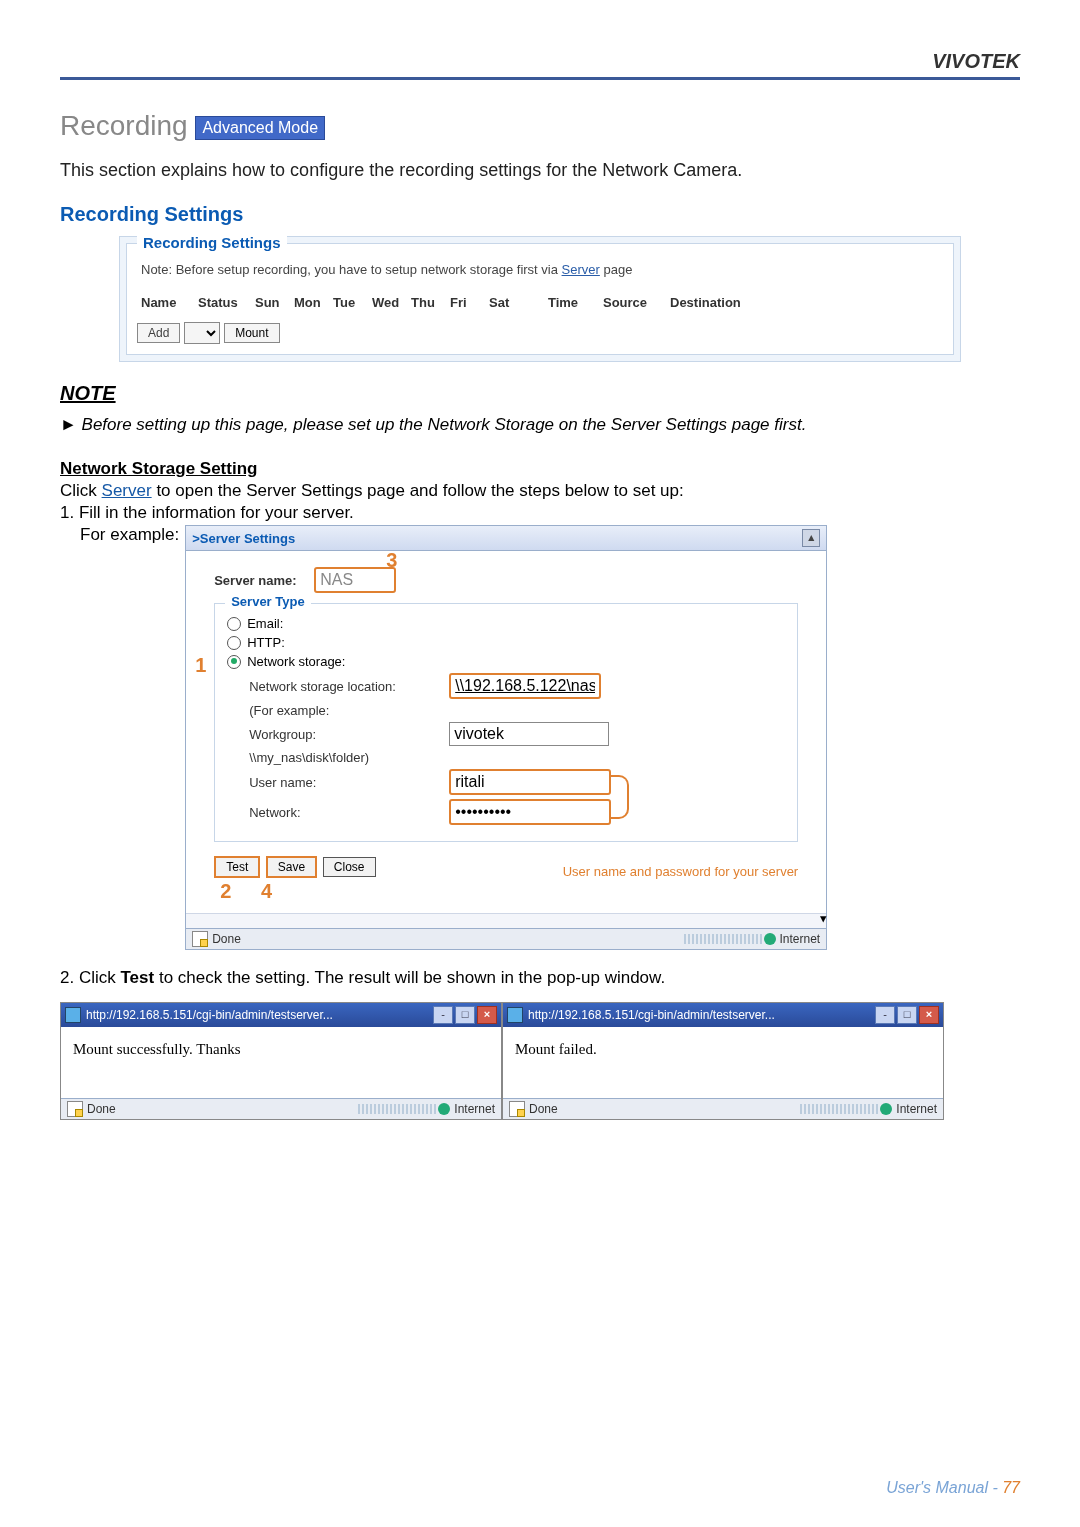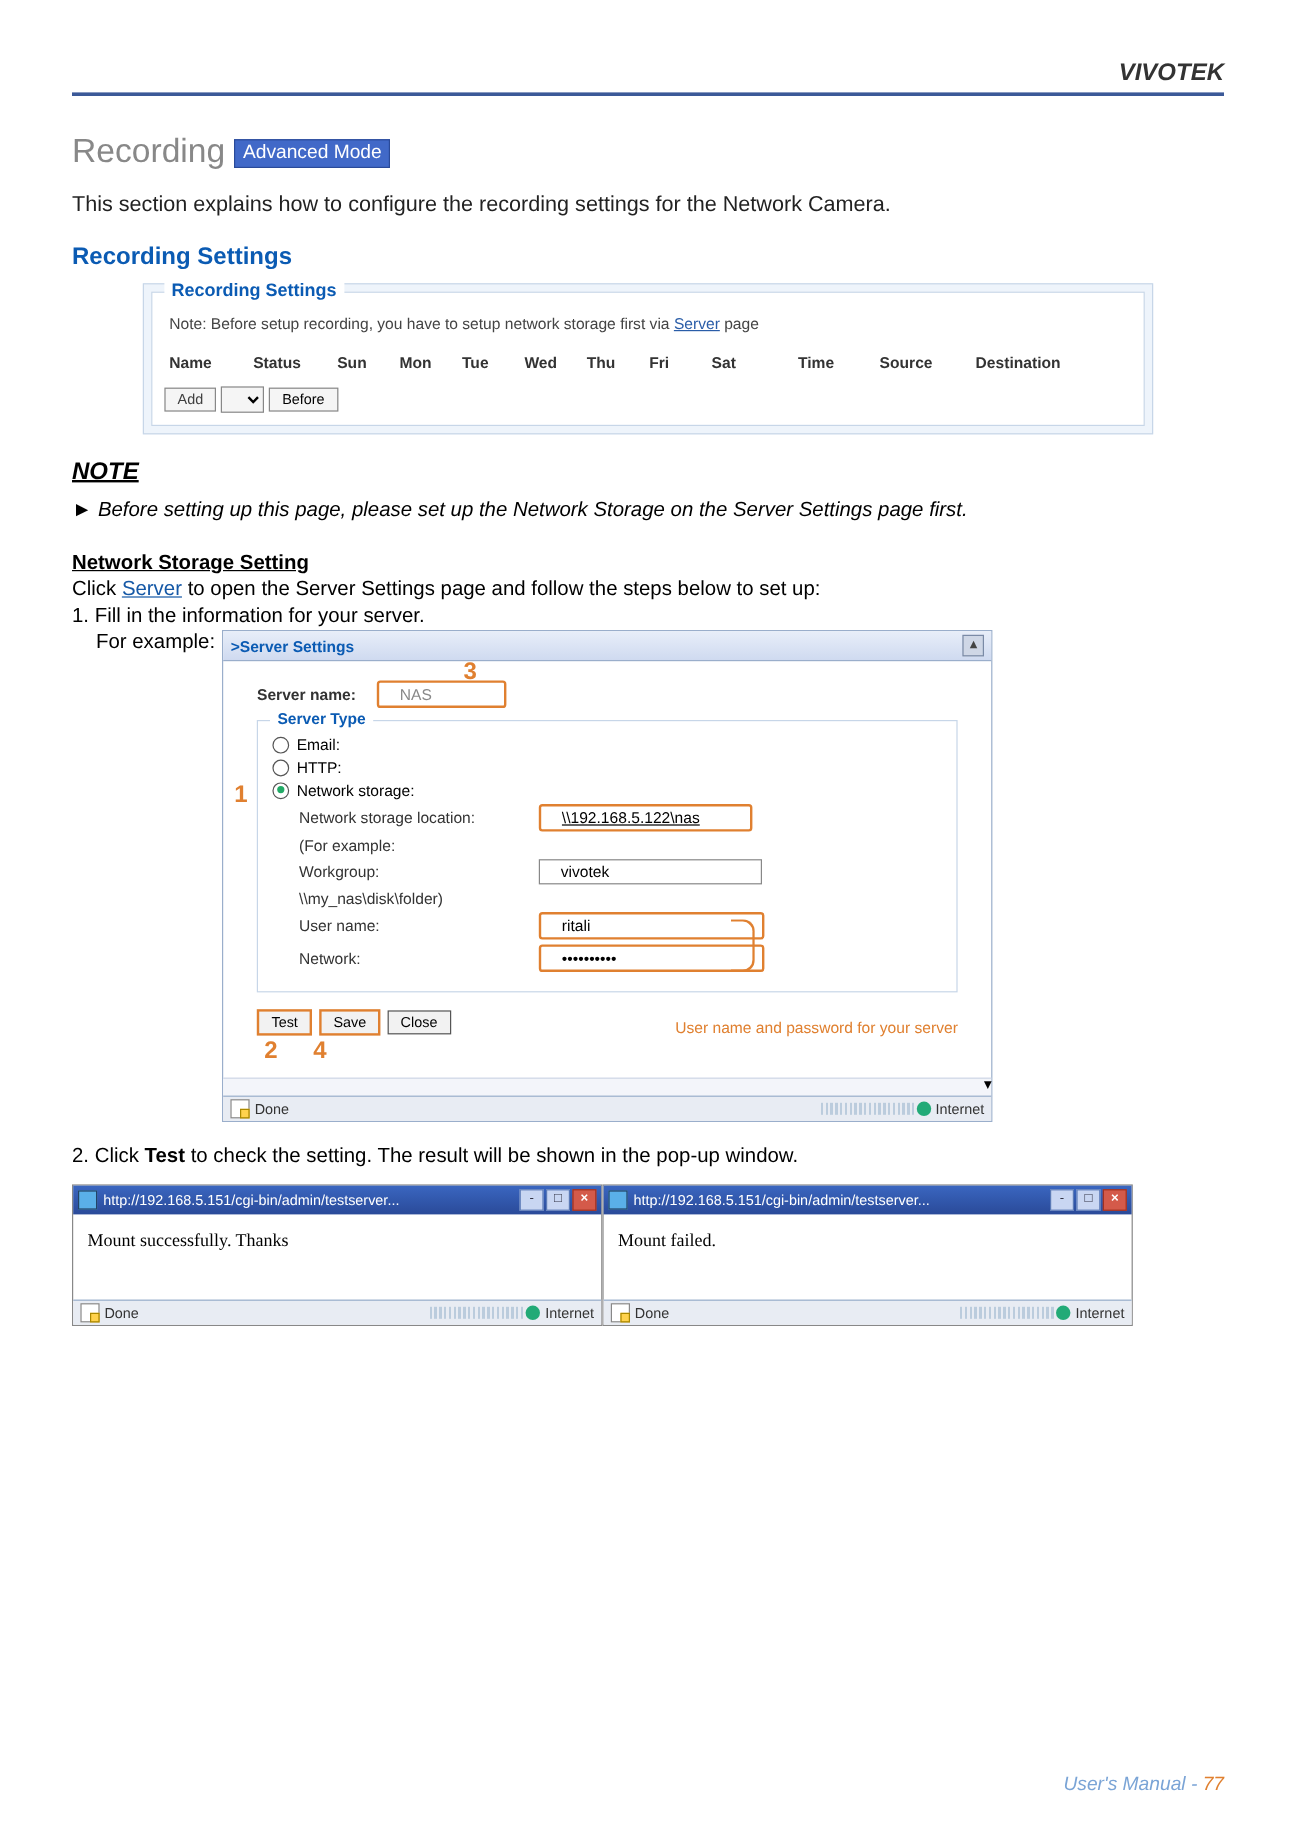--- a/index.html
+++ b/index.html
@@ -81,21 +81,21 @@
     background: #fff;
   }
   .rs-note {
     color: #444;
     margin: 10px 4px 12px 4px;
     font-size: 13px;
   }
   .rs-note a { color: #2a5da8; text-decoration: underline; }
   .rs-header-row {
     display: flex;
-    gap: 18px;
+    gap: 5px;
     font-weight: bold;
     color: #333;
     font-size: 13px;
     padding: 6px 4px;
   }
   .rs-header-row span { flex: none; }
   .rs-buttons {
     margin-top: 6px;
   }
   .rs-buttons button, .rs-buttons select {
@@ -163,22 +163,22 @@
     color: #444;
   }
   .ss-content {
     padding: 12px 28px 10px 28px;
     position: relative;
   }
   .ss-row { display: flex; align-items: center; margin: 4px 0; }
   .ss-label { flex: 0 0 200px; color: #333; }
   .ss-input {
     border: 1px solid #888;
-    padding: 2px 17px;
-    font-size: 13px;
+    padding: 2px 4px;
+    font-size: 16px;
     width: 150px;
     background: #fff;
   }
   .ss-input.orange { border: 2px solid #e08030; border-radius: 3px; }
   .ss-fieldset {
     border: 1px solid #c7d6e8;
     margin-top: 8px;
     padding: 8px 12px 12px 12px;
     position: relative;
     background: #fff;
@@ -326,21 +326,21 @@
         <span style="width:34px">Thu</span>
         <span style="width:34px">Fri</span>
         <span style="width:34px">Sat</span>
         <span style="width:70px;text-align:center">Time</span>
         <span style="width:62px">Source</span>
         <span style="width:90px">Destination</span>
       </div>
       <div class="rs-buttons">
         <button class="disabled">Add</button>
         <select style="width:36px"></select>
-        <button>Before</button>
+        <button>Mount</button>
       </div>
     </div>
   </div>
 
   <div class="note-heading">NOTE</div>
   <div class="arrow-line">
     <span>►</span>
     <span>Before setting up this page, please set up the Network Storage on the Server Settings page first.</span>
   </div>
 

